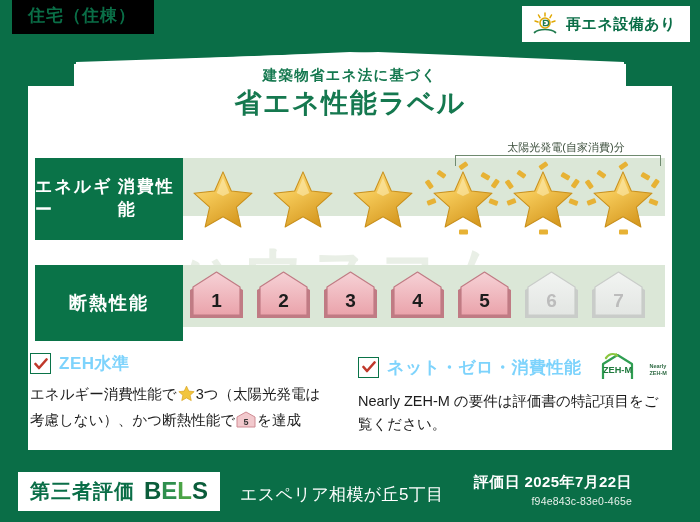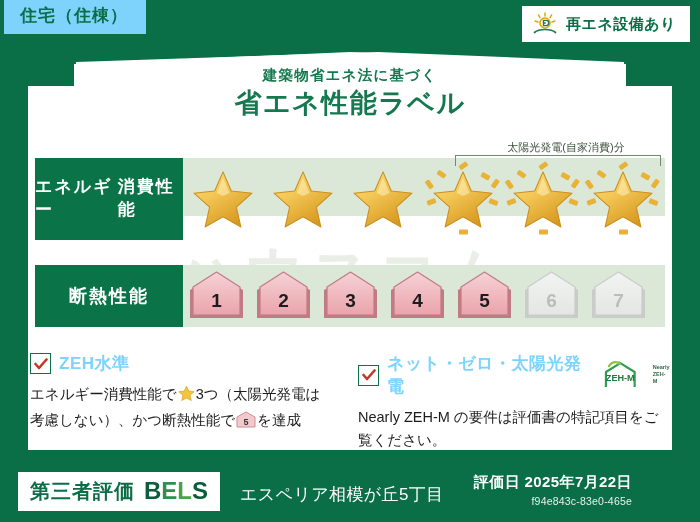--- a/index.html
+++ b/index.html
@@ -21,22 +21,22 @@
     clip-path:polygon(0 34px, 48px 34px, 48px 10px, 350px 0, 596px 10px, 596px 34px, 644px 34px, 644px 398px, 0 398px);
   }
   #roof{
     position:absolute;left:28px;top:52px;width:644px;height:46px;
     background:#ffffff;
     clip-path:polygon(46px 46px, 46px 12px, 322px 0, 598px 12px, 598px 46px);
   }
 
   
   .tl-tag{
-    position:absolute;left:4px;top:0px;
-    background:#7dd3fc;padding:7px 18px 8px 16px;
+    position:absolute;left:12px;top:0px;
+    background:#000000;padding:7px 18px 8px 16px;
     color:#0a6e47;font-weight:bold;font-size:17px;letter-spacing:1px;
     line-height:1.1;
   }
 
   
   .tr-badge{
     position:absolute;right:10px;top:6px;
     background:#ffffff;padding:6px 14px 6px 10px;
     display:flex;align-items:center;gap:8px;
     color:#0a6e47;font-weight:bold;font-size:15px;letter-spacing:.5px;
@@ -68,21 +68,21 @@
     font-weight:bold;font-size:17px;letter-spacing:2px;line-height:1.35;
   }
   .row-body{
     width:482px;background:#dbe7d7;position:relative;
   }
 
   #row-energy{top:158px;height:82px;}
   #row-energy .row-label{height:82px;}
   #row-energy .row-body{height:58px;}
   #row-insul{top:265px;height:62px;}
-  #row-insul .row-label{height:62px;font-size:18px;}
+  #row-insul .row-label{height:76px;font-size:18px;}
   #row-insul .row-body{height:62px;}
 
   
   .stars{position:absolute;left:0;top:0;width:482px;height:82px;display:flex;align-items:center;}
   .star-cell{width:80px;height:82px;position:relative;display:flex;align-items:center;justify-content:center;}
   .star-cell svg{display:block;}
   .sparkle{position:absolute;left:0;top:0;width:80px;height:82px;pointer-events:none;}
 
   
   .solar-note{
@@ -424,21 +424,21 @@
     </div>
   </div>
 
   <div class="crit" id="crit-right">
     <div class="crit-head">
       <span class="chk">
         <svg width="14" height="12" viewBox="0 0 14 12">
             <path d="M1.5 6 L5 10 L12.5 1.5" fill="none" stroke="#c0392b" stroke-width="2.6" stroke-linecap="round" stroke-linejoin="round"></path>
           </svg>
       </span>
-      <span class="crit-title">ネット・ゼロ・太陽光発電</span>
+      <span class="crit-title">ネット・ゼロ・消費性能</span>
       <span class="zehm-logo">
         <svg width="44" height="30" viewBox="0 0 44 30">
           <path d="M7 27 L7 12 L21.5 3 L36 12 L36 27" fill="none" stroke="#2f9e52" stroke-width="2.2" stroke-linejoin="round"></path>
           <path d="M10 6 A9 9 0 0 1 20 2.5" fill="none" stroke="#8cc63f" stroke-width="2.2" stroke-linecap="round"></path>
           <polygon points="20.5,1 22.5,4.4 18.6,4.6" fill="#8cc63f"></polygon>
           <text x="21.5" y="21" font-size="9.2" font-family="Liberation Sans, sans-serif" font-weight="bold" fill="#1f7a3d" text-anchor="middle">ZEH-M</text>
         </svg>
         <span style="display:inline-flex;flex-direction:column;font-size:5.5px;color:#2f6b44;font-weight:bold;line-height:1.25;margin-bottom:5px;">
           <span>Nearly</span>
           <span>ZEH-M</span>

